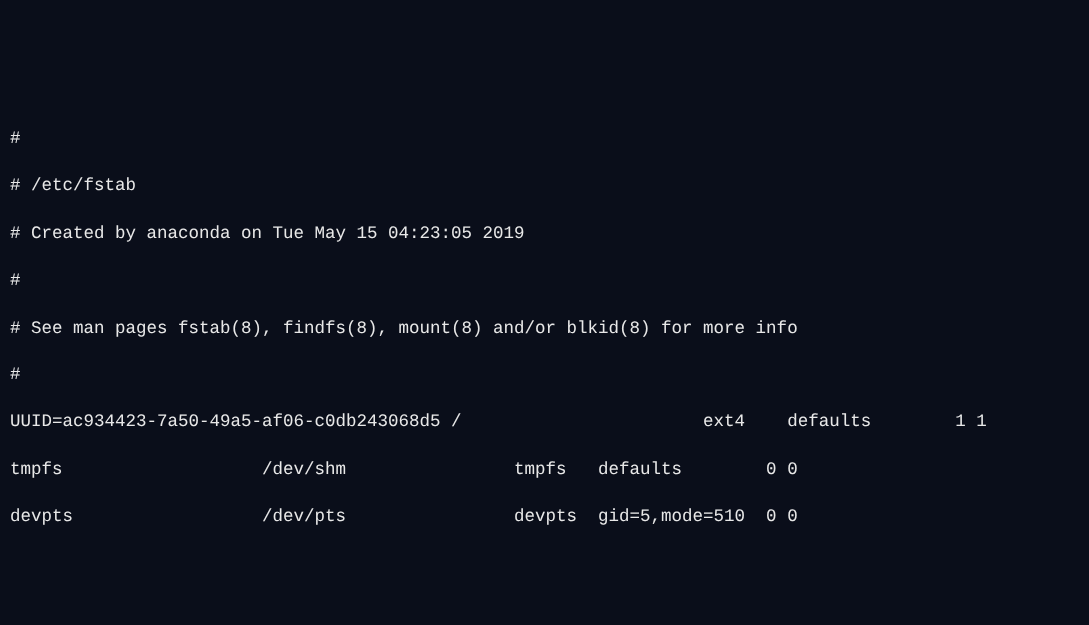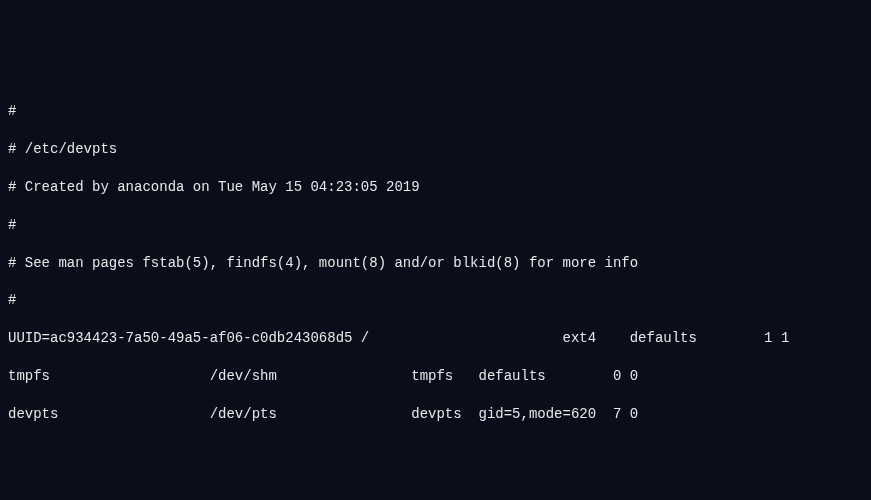--- a/index.html
+++ b/index.html
@@ -29,28 +29,28 @@
       display: block;
     }
   </style>
 </head>
 <body>
 
 
 
 <div class="terminal">
 <span class="line comment-line">#</span>
-<span class="line comment-line"># /etc/devpts</span>
+<span class="line comment-line"># /etc/fstab</span>
 <span class="line comment-line"># Created by anaconda on Tue May 15 04:23:05 2019</span>
 <span class="line comment-line">#</span>
-<span class="line comment-line"># See man pages fstab(5), findfs(4), mount(8) and/or blkid(8) for more info</span>
+<span class="line comment-line"># See man pages fstab(8), findfs(8), mount(8) and/or blkid(8) for more info</span>
 <span class="line comment-line">#</span>
 <span class="line">UUID=ac934423-7a50-49a5-af06-c0db243068d5 /                       ext4    defaults        1 1</span>
 <span class="line">tmpfs                   /dev/shm                tmpfs   defaults        0 0</span>
-<span class="line">devpts                  /dev/pts                devpts  gid=5,mode=620  7 0</span>
+<span class="line">devpts                  /dev/pts                devpts  gid=5,mode=510  0 0</span>
 
 
 
 
 
 
 
 
 
 

